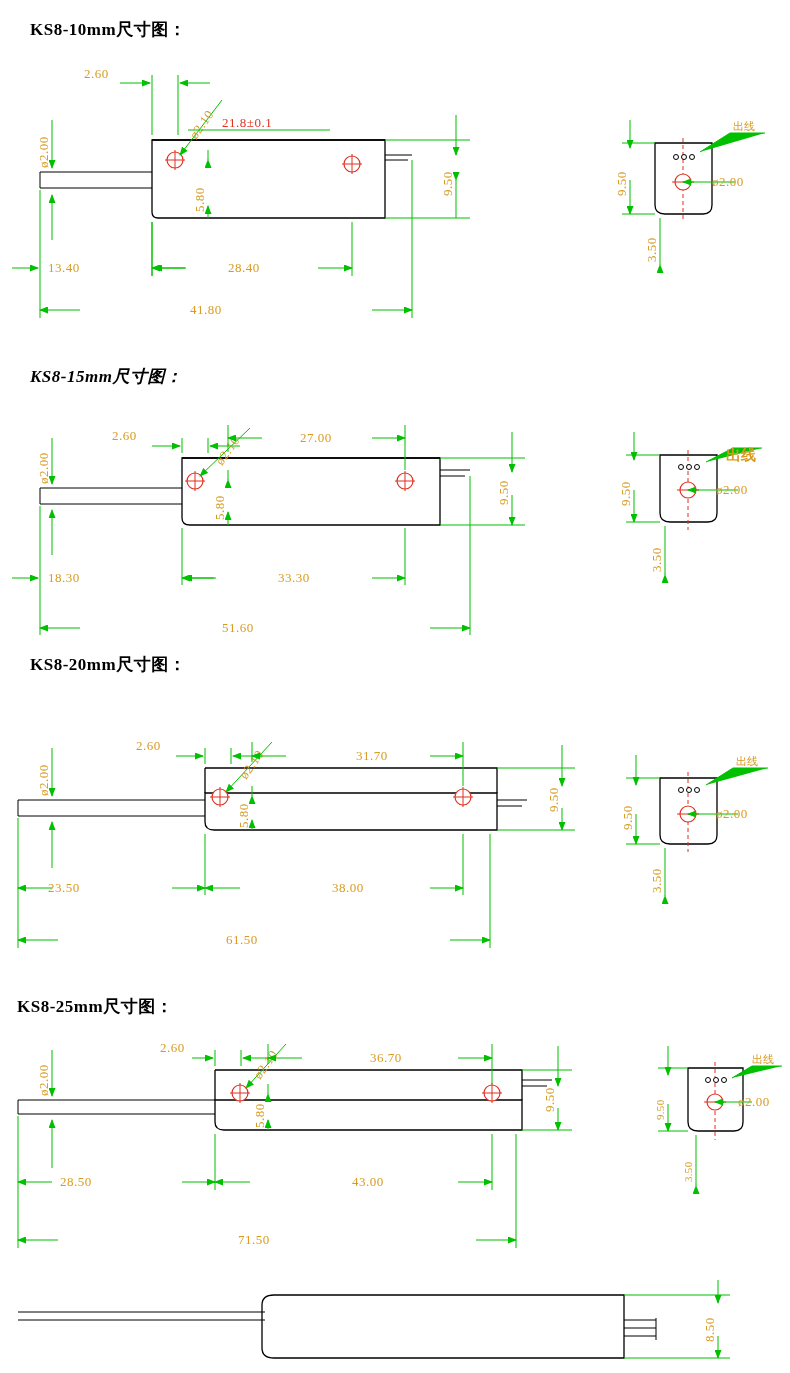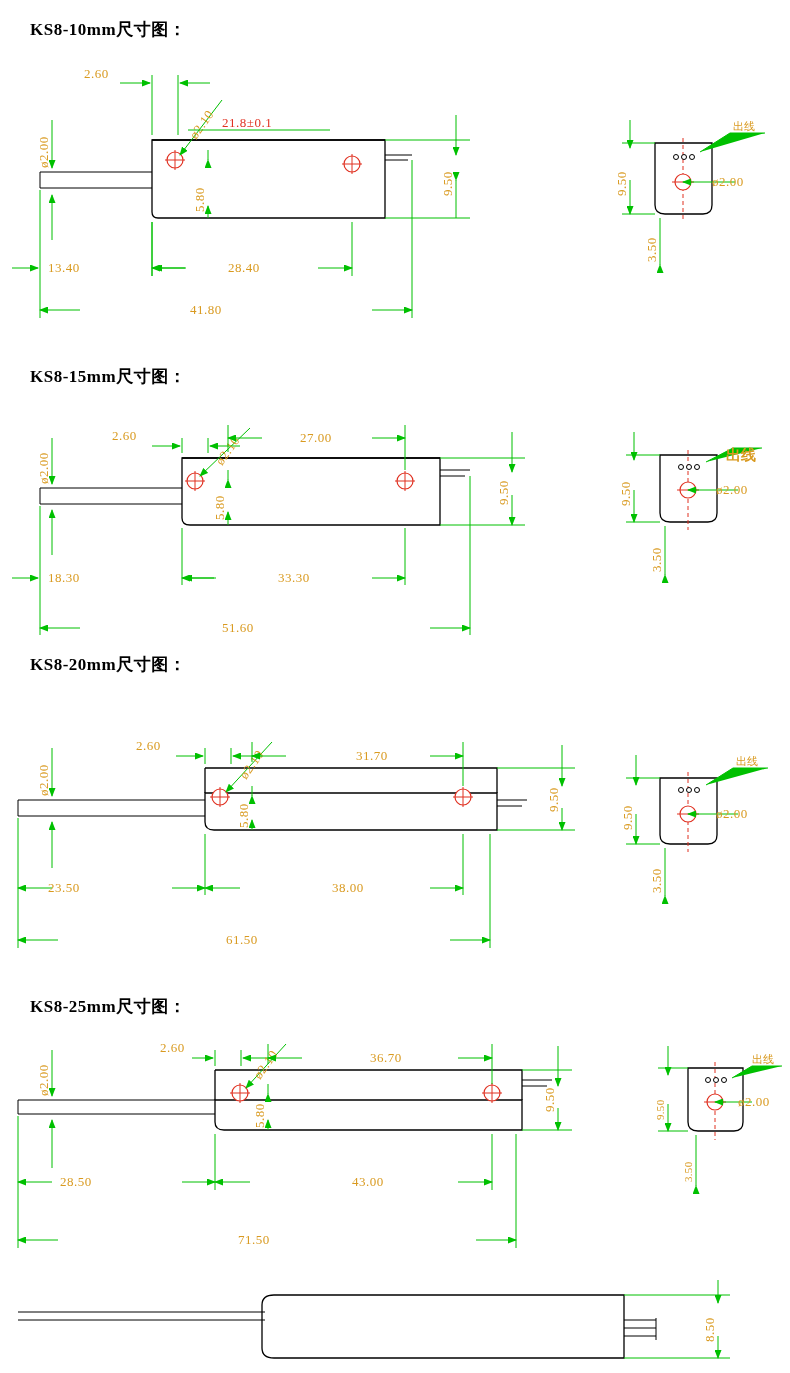--- a/index.html
+++ b/index.html
@@ -20,23 +20,23 @@
   .rd-dash{stroke:#e03020;stroke-width:1;fill:none;stroke-dasharray:4 3;}
   .holec{stroke:#e03020;stroke-width:1.2;fill:#ffffff;}
   .dotc{stroke:#000000;stroke-width:1;fill:#ffffff;}
 </style>
 </head>
 <body>
 
 <div class="stage">
 
   <div class="sec-title" style="left:30px;top:18px;">KS8-10mm尺寸图：</div>
-  <div class="sec-title" style="left:30px;top:365px;">KS8-15mm尺寸图：</div>
+  <div class="sec-title" style="left:30px;top:365px;font-style:italic;">KS8-15mm尺寸图：</div>
   <div class="sec-title" style="left:30px;top:653px;">KS8-20mm尺寸图：</div>
-  <div class="sec-title" style="left:30px;top:995px;">KS8-25mm尺寸图：</div>
+  <div class="sec-title" style="left:17px;top:995px;">KS8-25mm尺寸图：</div>
 
   <svg viewBox="0 0 790 1373">
     <defs>
       <marker id="ar" markerWidth="9" markerHeight="7" refX="8" refY="3.5" orient="auto">
         <polygon points="0 0, 9 3.5, 0 7" fill="#00c000"></polygon>
       </marker>
       <marker id="arS" markerWidth="9" markerHeight="7" refX="1" refY="3.5" orient="auto">
         <polygon points="9 0, 0 3.5, 9 7" fill="#00c000"></polygon>
       </marker>
       <marker id="arO" markerWidth="9" markerHeight="7" refX="8" refY="3.5" orient="auto">

